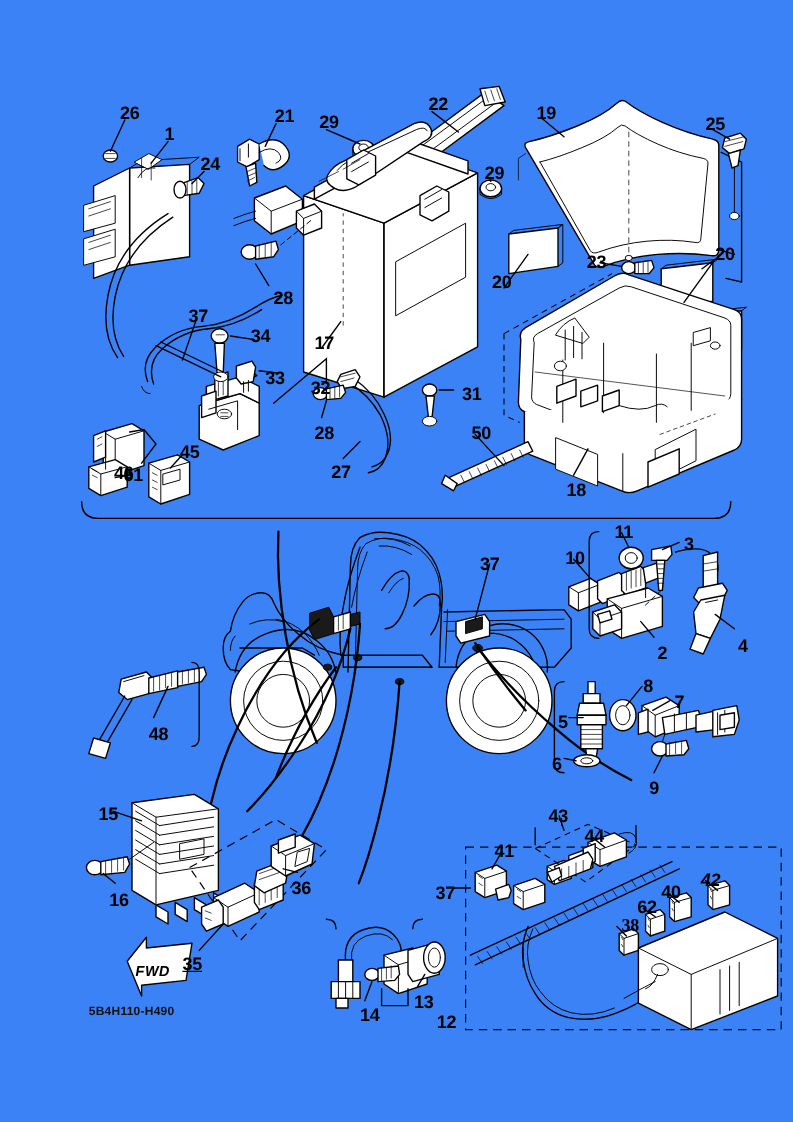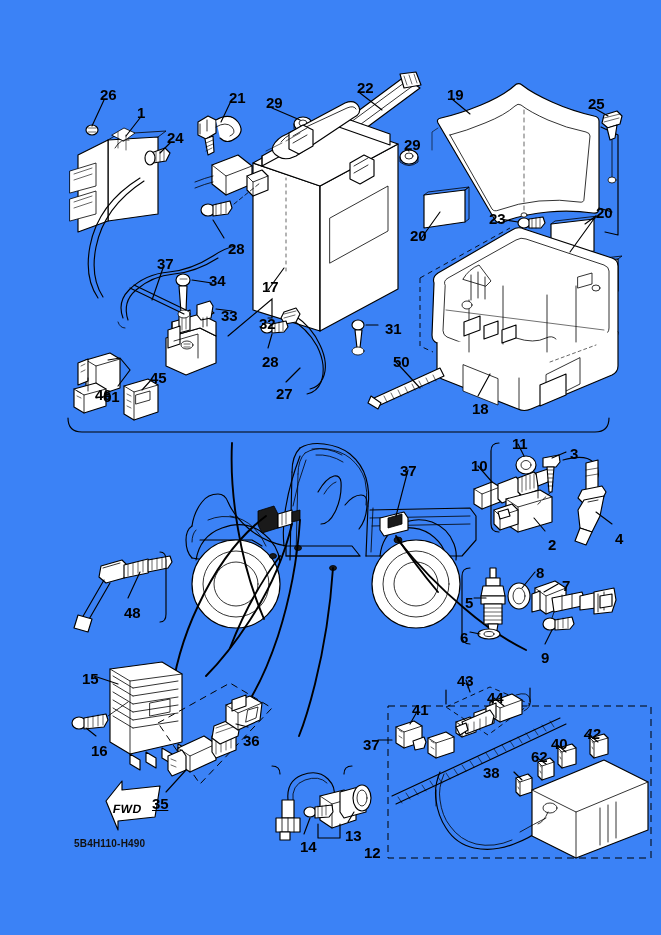--- a/index.html
+++ b/index.html
@@ -740,21 +740,21 @@
       <div class="cal" style="left: 91px; top: 743px;">16</div>
       <div class="cal" style="left: 243px; top: 733px;">36</div>
       <div class="cal" style="left: 152px; top: 796px; text-decoration: underline;">35</div>
       <div class="cal" style="left: 457px; top: 673px;">43</div>
       <div class="cal" style="left: 487px; top: 690px;">44</div>
       <div class="cal" style="left: 412px; top: 702px;">41</div>
       <div class="cal" style="left: 363px; top: 737px;">37</div>
       <div class="cal" style="left: 584px; top: 726px; font-style: italic;">42</div>
       <div class="cal" style="left: 551px; top: 736px;">40</div>
       <div class="cal" style="left: 531px; top: 749px;">62</div>
-      <div class="cal" style="left: 483px; top: 765px;">38</div>
+      <div class="cal" style="left: 518px; top: 765px; font-family: Liberation Serif, serif;">38</div>
       <div class="cal" style="left: 300px; top: 839px;">14</div>
       <div class="cal" style="left: 322px; top: 845px; margin-left: 42px;">12</div>
       <div class="cal" style="left: 345px; top: 828px;">13</div>
     </div>
 
   <div class="pn">5B4H110-H490</div>
 
   <div class="fwdtxt">FWD</div>
 
 </div>

